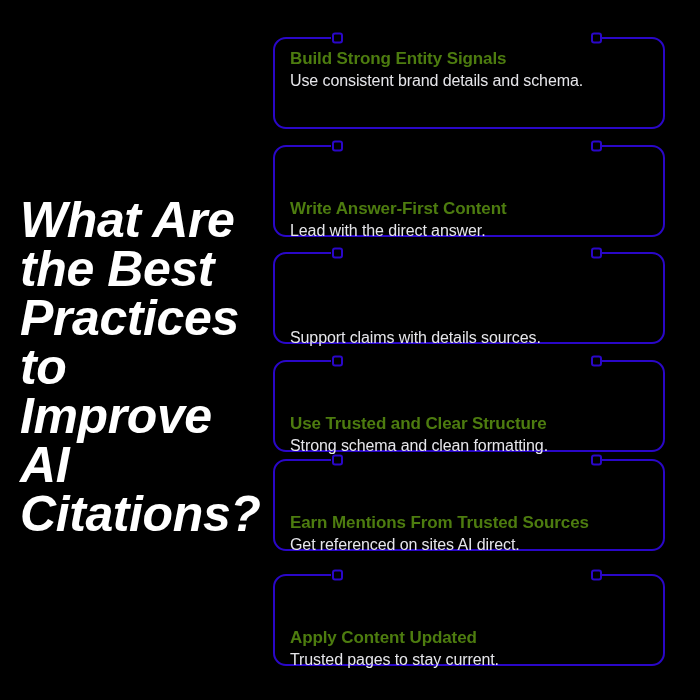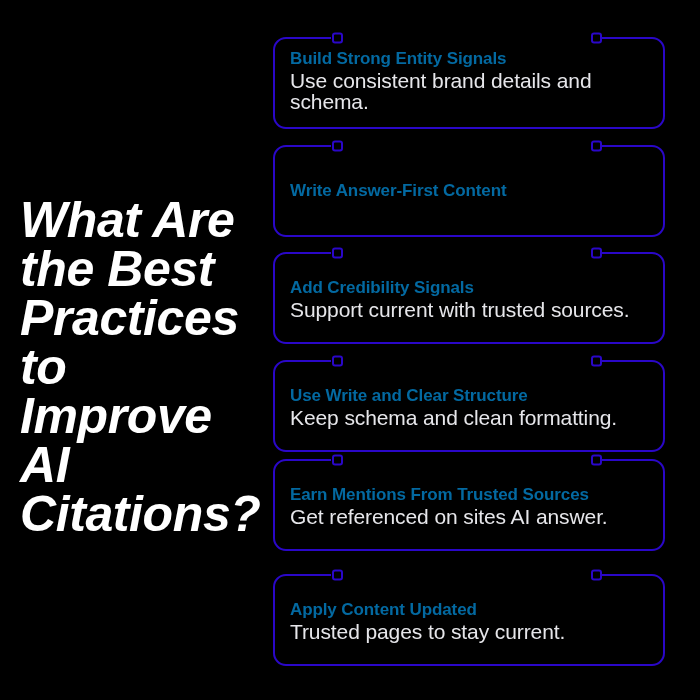--- a/index.html
+++ b/index.html
@@ -68,34 +68,34 @@
   }
 
   .card-body {
     position:absolute;
     left:21px;
     right:16px;
     top:0;
     bottom:0;
     display:flex;
     flex-direction:column;
-    justify-content:center;
+    justify-content:flex-end;
     gap:0px;
   }
 
   .card-title {
     font-size:17px;
     line-height:22px;
     font-weight:700;
-    color:#0369a1;
+    color:#4d7c0f;
     letter-spacing:-0.1px;
   }
 
   .card-desc {
-    font-size:21px;
+    font-size:16px;
     line-height:21px;
     font-weight:400;
     color:#e6e6ea;
     letter-spacing:-0.1px;
   }
 
   
   .card.tall .card-body { justify-content:flex-start; padding-top:15px; }
 </style>
 </head>
@@ -120,56 +120,56 @@
     </div>
 
     <div class="card" style="top:108px;">
       <svg class="card-frame" viewBox="0 0 400 100">
         <path d="M 62 5 L 17 5 A 12 12 0 0 0 5 17 L 5 83 A 12 12 0 0 0 17 95 L 383 95 A 12 12 0 0 0 395 83 L 395 17 A 12 12 0 0 0 383 5 L 332 5"></path>
         <rect x="64" y="0.5" width="9" height="9" rx="2"></rect>
         <rect x="323" y="0.5" width="9" height="9" rx="2"></rect>
       </svg>
       <div class="card-body">
         <div class="card-title">Write Answer-First Content</div>
+        <div class="card-desc">Lead with the direct answer.</div>
       </div>
     </div>
 
     <div class="card" style="top:215px;">
       <svg class="card-frame" viewBox="0 0 400 100">
         <path d="M 62 5 L 17 5 A 12 12 0 0 0 5 17 L 5 83 A 12 12 0 0 0 17 95 L 383 95 A 12 12 0 0 0 395 83 L 395 17 A 12 12 0 0 0 383 5 L 332 5"></path>
         <rect x="64" y="0.5" width="9" height="9" rx="2"></rect>
         <rect x="323" y="0.5" width="9" height="9" rx="2"></rect>
       </svg>
       <div class="card-body">
-        <div class="card-title">Add Credibility Signals</div>
-        <div class="card-desc">Support current with trusted sources.</div>
+        <div class="card-desc">Support claims with details sources.</div>
       </div>
     </div>
 
     <div class="card" style="top:323px;">
       <svg class="card-frame" viewBox="0 0 400 100">
         <path d="M 62 5 L 17 5 A 12 12 0 0 0 5 17 L 5 83 A 12 12 0 0 0 17 95 L 383 95 A 12 12 0 0 0 395 83 L 395 17 A 12 12 0 0 0 383 5 L 332 5"></path>
         <rect x="64" y="0.5" width="9" height="9" rx="2"></rect>
         <rect x="323" y="0.5" width="9" height="9" rx="2"></rect>
       </svg>
       <div class="card-body">
-        <div class="card-title">Use Write and Clear Structure</div>
-        <div class="card-desc">Keep schema and clean formatting.</div>
+        <div class="card-title">Use Trusted and Clear Structure</div>
+        <div class="card-desc">Strong schema and clean formatting.</div>
       </div>
     </div>
 
     <div class="card" style="top:422px;">
       <svg class="card-frame" viewBox="0 0 400 100">
         <path d="M 62 5 L 17 5 A 12 12 0 0 0 5 17 L 5 83 A 12 12 0 0 0 17 95 L 383 95 A 12 12 0 0 0 395 83 L 395 17 A 12 12 0 0 0 383 5 L 332 5"></path>
         <rect x="64" y="0.5" width="9" height="9" rx="2"></rect>
         <rect x="323" y="0.5" width="9" height="9" rx="2"></rect>
       </svg>
       <div class="card-body">
         <div class="card-title">Earn Mentions From Trusted Sources</div>
-        <div class="card-desc">Get referenced on sites AI answer.</div>
+        <div class="card-desc">Get referenced on sites AI direct.</div>
       </div>
     </div>
 
     <div class="card" style="top:537px;">
       <svg class="card-frame" viewBox="0 0 400 100">
         <path d="M 62 5 L 17 5 A 12 12 0 0 0 5 17 L 5 83 A 12 12 0 0 0 17 95 L 383 95 A 12 12 0 0 0 395 83 L 395 17 A 12 12 0 0 0 383 5 L 332 5"></path>
         <rect x="64" y="0.5" width="9" height="9" rx="2"></rect>
         <rect x="323" y="0.5" width="9" height="9" rx="2"></rect>
       </svg>
       <div class="card-body">

